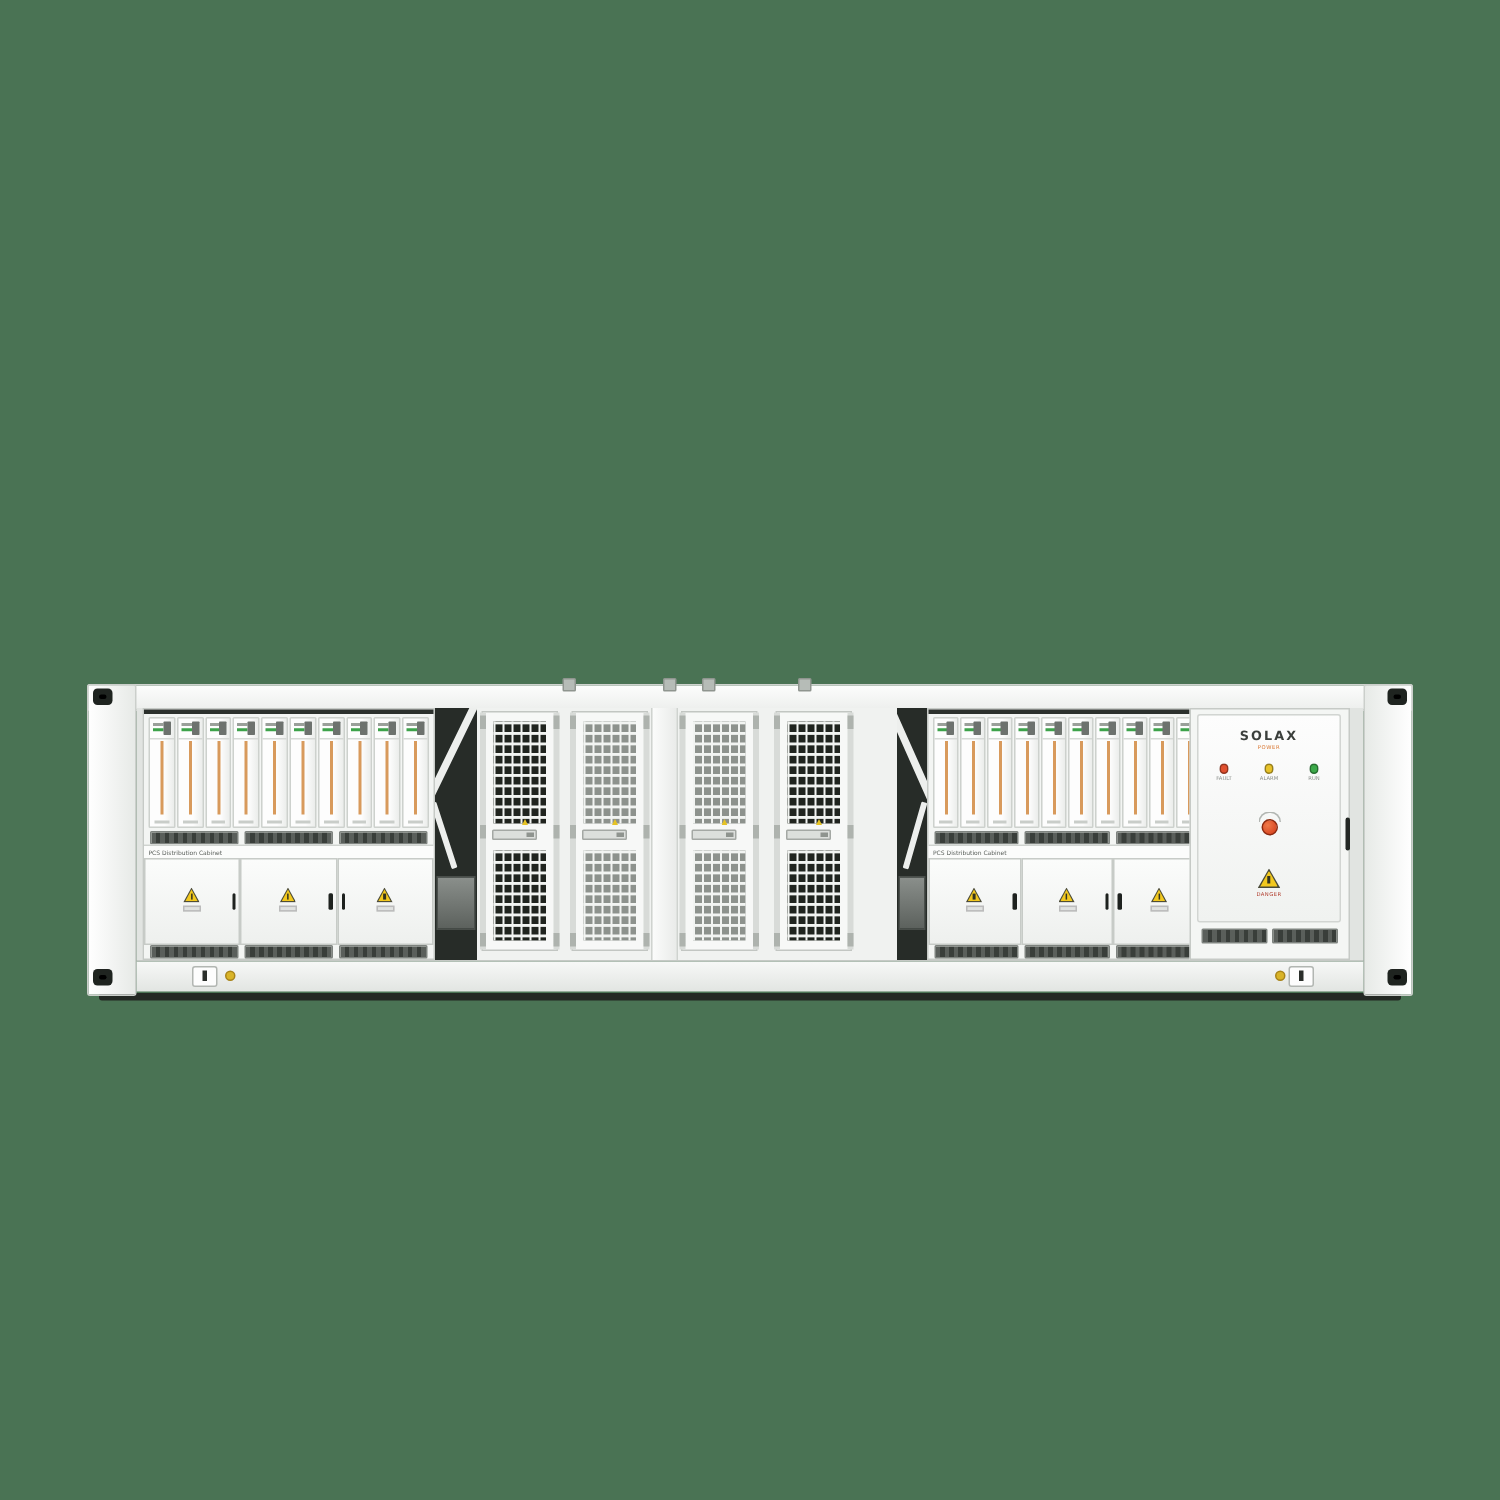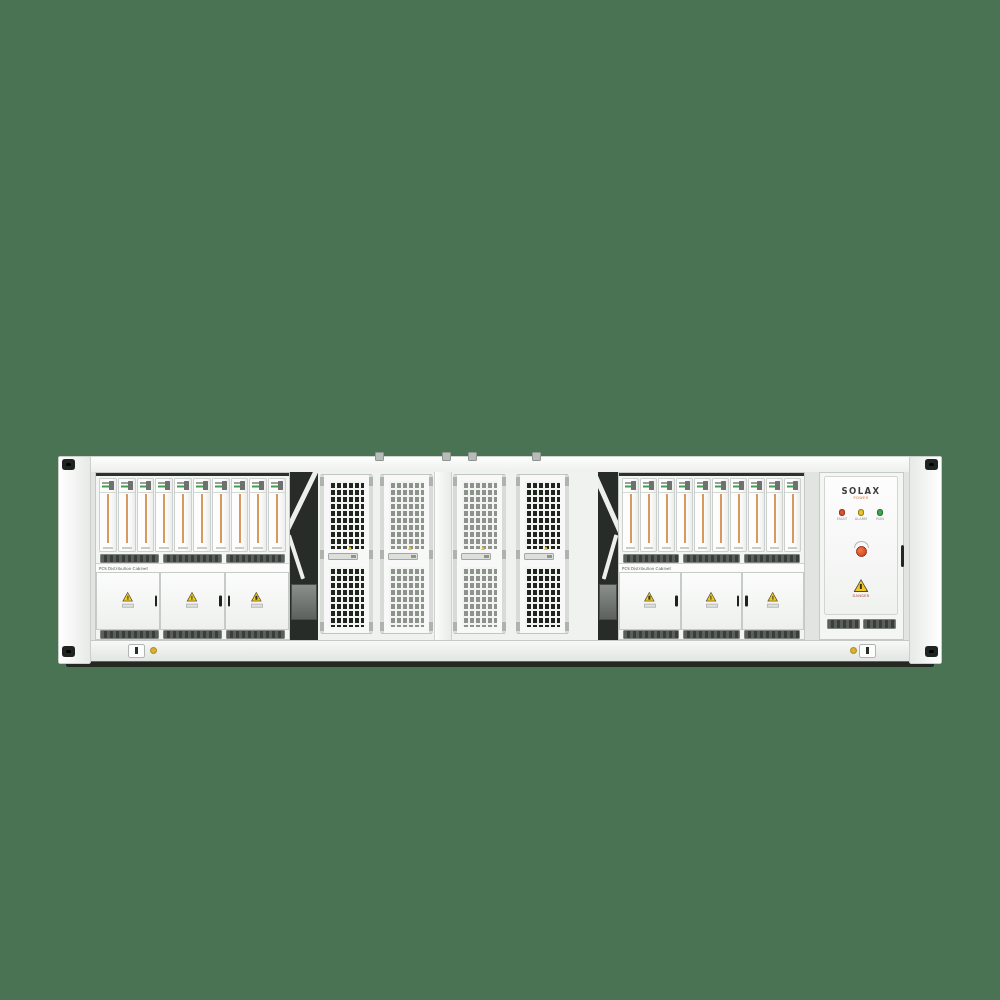--- a/index.html
+++ b/index.html
@@ -395,21 +395,21 @@
             <span class="rhandle" style="left:2px"></span>
           </div>
         </div>
         <div class="abs ventrow v2">
           <div class="vseg"></div>
             <div class="vseg"></div>
             <div class="vseg"></div>
         </div>
       </div>
 
-      <div class="abs solax" style="left:728px;width:85px">
+      <div class="abs solax" style="left:702px;width:107px">
         <div class="sx-door">
           <div class="sx-logo">SOLAX</div>
           <div class="sx-tag">POWER</div>
           <div class="sx-leds">
             <div class="led">
               <div class="led-dot" style="background: rgb(224, 80, 46);"></div>
               <div class="led-label">FAULT</div>
             </div>
             <div class="led">
               <div class="led-dot" style="background: rgb(232, 195, 42);"></div>

